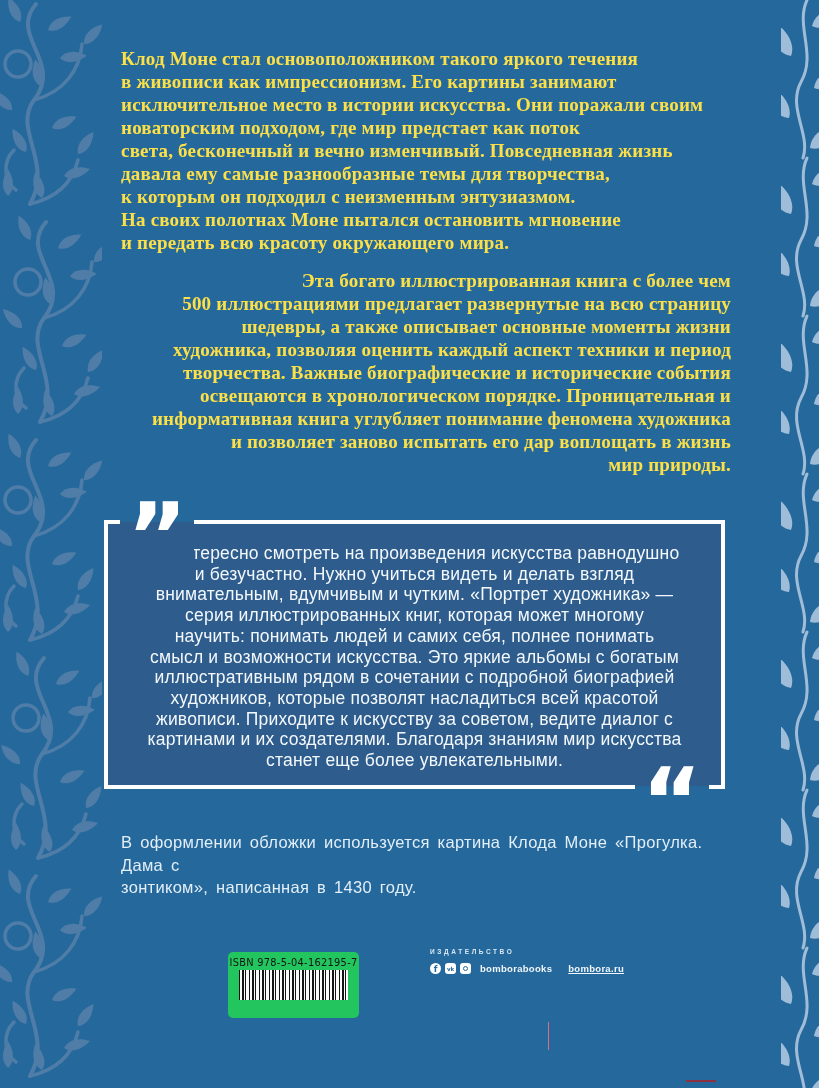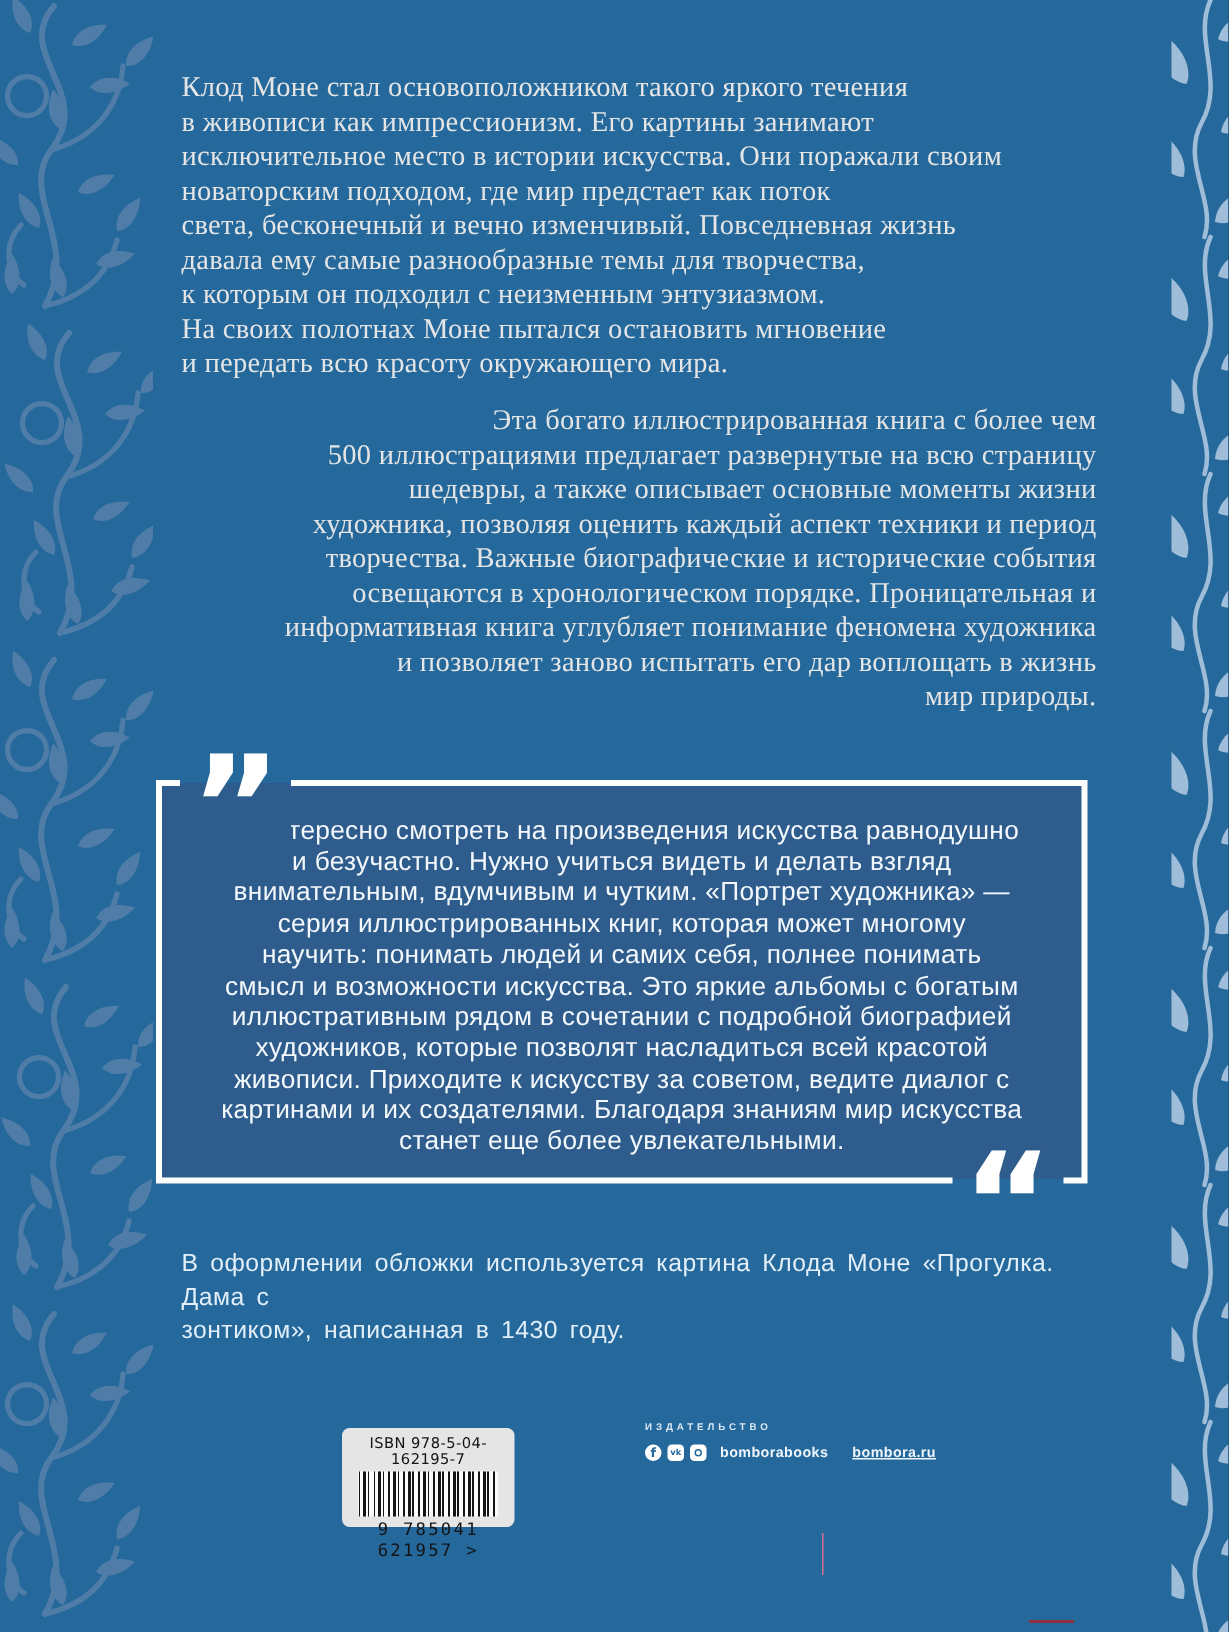--- a/index.html
+++ b/index.html
@@ -15,21 +15,21 @@
     position:relative;width:819px;height:1088px;margin:0 auto;
     background:var(--bg);overflow:hidden;
     font-family:"Liberation Sans",sans-serif;
   }
   .band-left{position:absolute;left:0;top:0;}
   .band-right{position:absolute;right:0;top:0;}
 
   .serif{
     font-family:"Liberation Serif",serif;
     font-size:19px;line-height:23px;letter-spacing:.2px;
-    color:#e5e5e5;white-space:pre-line;margin:0;position:absolute;
+    color:#fde047;white-space:pre-line;margin:0;position:absolute;font-weight:bold;
   }
   .para-left{left:121px;top:47px;width:616px;text-align:left;}
   .para-right{left:117px;top:269px;width:614px;text-align:right;}
 
   .quote-box{
     position:absolute;left:104px;top:520px;width:621px;height:269px;
     background:var(--boxbg);border:4px solid #fff;
   }
   .quote-text{
     position:absolute;left:0;right:0;top:19px;margin:0;padding:0 24px;
@@ -48,22 +48,22 @@
     background:linear-gradient(to bottom,var(--boxbg) 0 7px,var(--bg) 7px);
   }
 
   .cover-note{
     position:absolute;left:121px;top:831px;width:614px;margin:0;
     color:#E2EEF8;font-size:16.5px;line-height:22.5px;
     letter-spacing:.3px;word-spacing:3px;white-space:pre-line;
   }
 
   .barcode{
-    position:absolute;left:228px;top:952px;width:115px;height:66px;
-    background:#e5e5e5;border-radius:5px;color:#141414;text-align:center;
+    position:absolute;left:228px;top:952px;width:131px;height:66px;
+    background:#22c55e;border-radius:5px;color:#141414;text-align:center;
   }
   .isbn{font-size:9.8px;letter-spacing:.3px;padding-top:5px;font-family:"DejaVu Sans",sans-serif;}
   .bars{
     height:30px;margin:2px 11px 0;
     background:repeating-linear-gradient(90deg,
       #141414 0 1px,#fbfbfb 1px 3px,#141414 3px 5px,#fbfbfb 5px 6px,
       #141414 6px 7px,#fbfbfb 7px 10px);
   }
   .ean{font-family:"DejaVu Sans Mono",monospace;font-size:11.5px;letter-spacing:1.5px;margin-top:1px;}
 
@@ -184,21 +184,20 @@
     </div>
 
     <p class="cover-note">В оформлении обложки используется картина Клода Моне «Прогулка. Дама с
 зонтиком», написанная в 1430 году.</p>
   </section>
 
   <footer>
     <div class="barcode">
       <div class="isbn">ISBN 978-5-04-162195-7</div>
       <div class="bars"></div>
-      <div class="ean">9 785041 621957 &gt;</div>
     </div>
 
     <div class="publisher">
       <div class="pub-type">ИЗДАТЕЛЬСТВО</div>
       <div class="socials">
         <span class="ic ic-fb">
           <b>f</b>
         </span>
         <span class="ic ic-vk">
           <b>vk</b>

